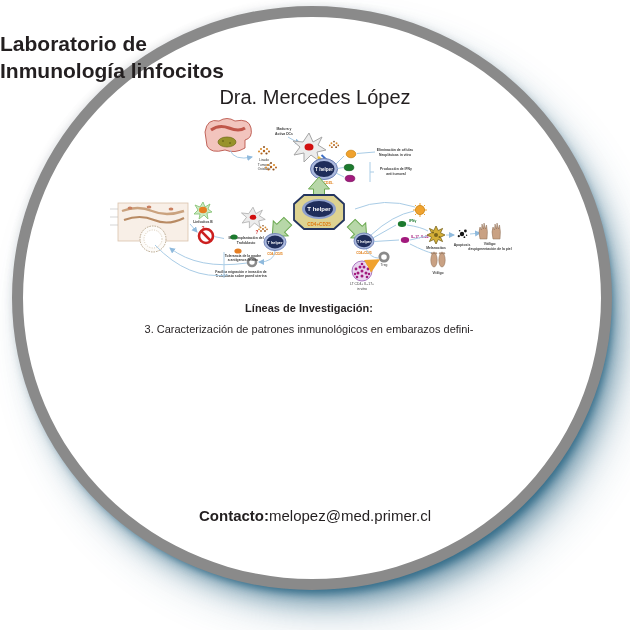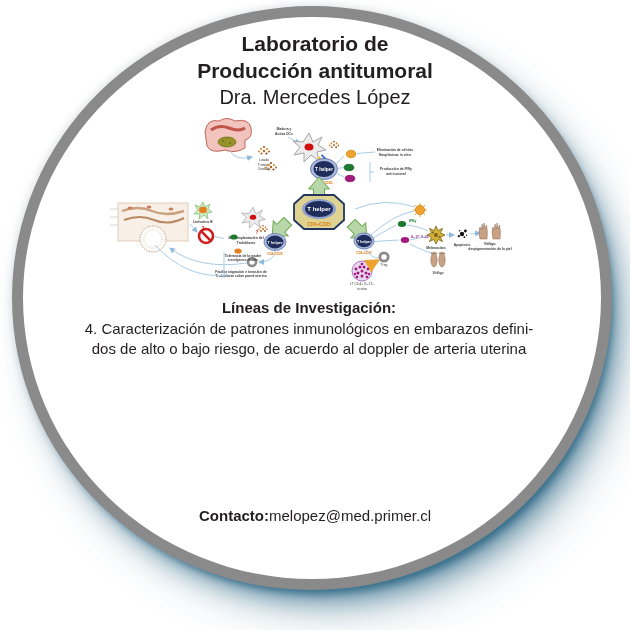--- a/index.html
+++ b/index.html
@@ -6,42 +6,42 @@
   body{font-family:"Liberation Sans",sans-serif;color:#231f20;position:relative;}
   .circle{
     position:absolute;left:12px;top:6px;width:578px;height:562px;
     border:11px solid #8a8a8a;border-radius:50%;background:#ffffff;
     box-shadow:
       6px 10px 8px -6px rgba(40,100,130,0.85),
       12px 18px 22px -4px rgba(40,100,130,0.50),
       20px 28px 42px 0px rgba(40,100,130,0.22),
       -2px -2px 6px rgba(90,100,110,0.12);
   }
-  .title{position:absolute;top:30px;left:0;right:0;text-align:center;
+  .title{position:absolute;top:30px;left:0;right:0;
     font-size:21px;font-weight:bold;line-height:27px;}
   .author{position:absolute;top:86px;left:0;right:0;text-align:center;font-size:20px;}
   .diagram{position:absolute;left:78px;top:112px;width:485px;height:185px;}
   svg text{font-family:"Liberation Sans",sans-serif;}
-  .research{position:absolute;top:298px;left:0;right:12px;text-align:center;font-size:15px;line-height:20px;}
+  .research{position:absolute;top:298px;left:0;right:12px;text-align:center;font-size:11px;line-height:20px;}
   .research .heading{font-weight:bold;margin-bottom:1px;}
   .contact{position:absolute;top:507px;left:0;right:0;text-align:center;font-size:15px;}
   .contact .lbl{font-weight:bold;}
   
   .flow{stroke:#a9cce6;stroke-width:1;fill:none;}
   .tinytxt{font-size:3.4px;fill:#3a3a3a;}
   .tinyc{text-anchor:middle;}
 </style>
 </head>
 <body>
 
 <div class="circle"></div>
 
 <div class="title">
   <div>Laboratorio de</div>
-  <div>Producción antitumoral</div>
+  <div>Inmunología linfocitos</div>
 </div>
 
 <div class="author">Dra. Mercedes López</div>
 
 <svg class="diagram" viewBox="0 0 485 185" xmlns="http://www.w3.org/2000/svg">
   <defs>
     <marker id="ab" markerWidth="7" markerHeight="7" refX="5" refY="3" orient="auto">
       <path d="M0,0 L6,3 L0,6 Z" fill="#8fbadd"></path>
     </marker>
     <marker id="ao" markerWidth="7" markerHeight="7" refX="5" refY="3" orient="auto">
@@ -299,19 +299,18 @@
       <circle cx="-7" cy="3" r="1.2"></circle>
     </g>
   </g>
   <path d="M292,153 L300,148.5" stroke="#f0a22e" stroke-width="2.4" fill="none" marker-end="url(#ao)"></path>
   <text class="tinytxt tinyc" x="284" y="173">LT CD4+ IL-17+</text>
   <text class="tinytxt tinyc" x="284" y="177.5">in vitro</text>
 </svg>
 
 <div class="research">
   <div class="heading">Líneas de Investigación:</div>
-  <div>4. Caracterización de patrones inmunológicos en embarazos defini-</div>
-  <div>dos de alto o bajo riesgo, de acuerdo al doppler de arteria uterina</div>
+  <div>3. Caracterización de patrones inmunológicos en embarazos defini-</div>
 </div>
 
 <div class="contact">
   <span class="lbl">Contacto:</span><span>melopez@med.primer.cl</span>
 </div>
 
 </body></html>

